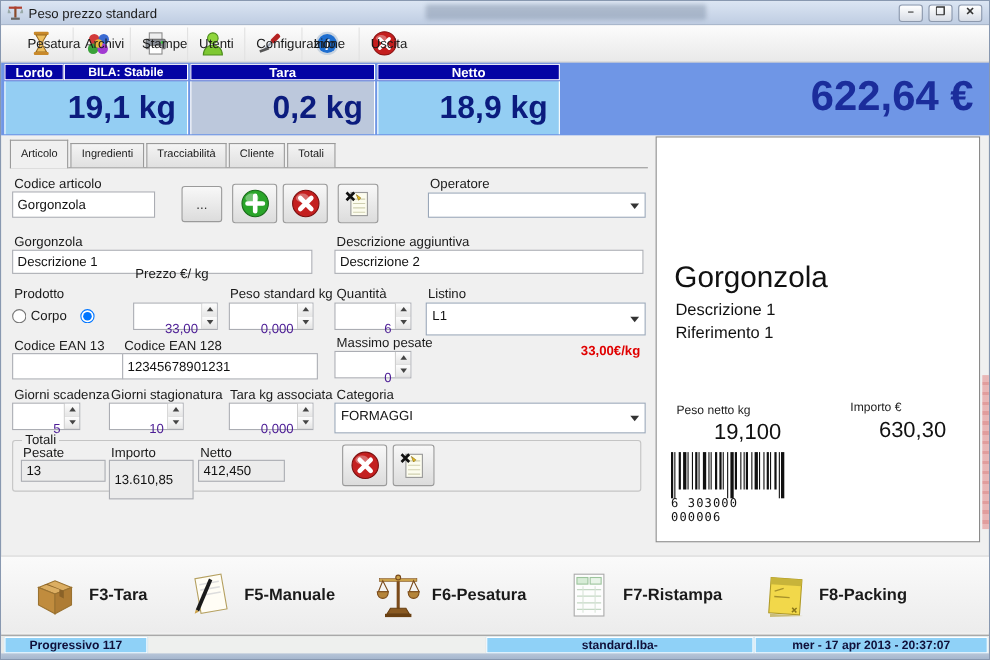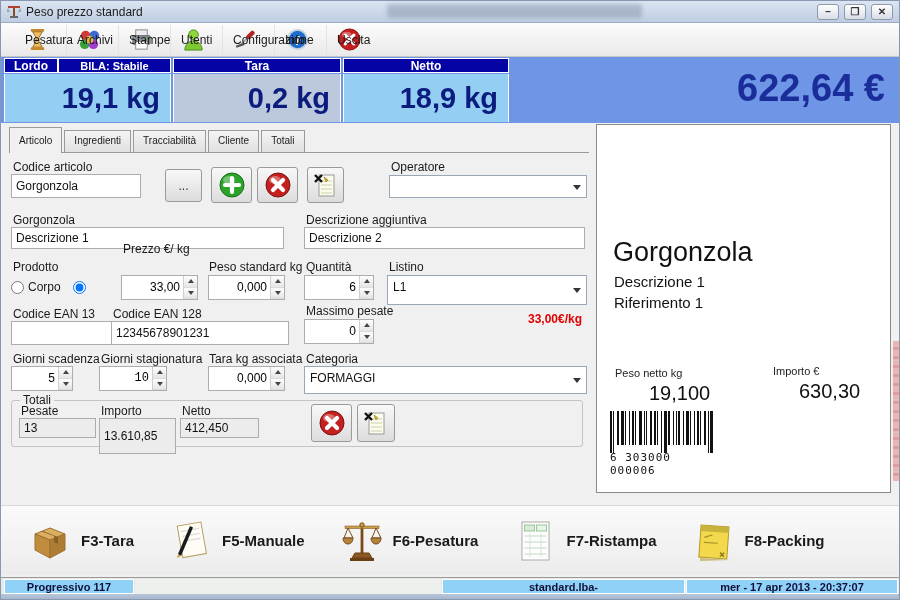--- a/index.html
+++ b/index.html
@@ -57,22 +57,22 @@
     font-size:12px; color:#111; padding:0 4px; font-family:inherit; }
   .txt[readonly] { background:#ececec; }
   .combo { position:absolute; border:1px solid #9aa7b8; background:#fff;
     font-size:12px; color:#111; display:flex; align-items:center;
     padding:0 18px 0 5px; }
   .combo .arrow { position:absolute; right:5px; top:50%; margin-top:-2px;
     width:0; height:0; border-left:4px solid transparent;
     border-right:4px solid transparent; border-top:5px solid #333; }
   .spinner { position:absolute; border:1px solid #abadb3; background:#fff;
     display:flex; }
-  .spinner .val { flex:1; font-size:12px; color:#000000; text-align:right;
-    padding:4px 3px 0 0; }
+  .spinner .val { flex:1; font-size:12px; color:#4c1d95; text-align:right;
+    padding:4px 3px 0 0;margin-top:12px; }
   .spinner .arr { width:14px; border-left:1px solid #cfcfcf; display:flex;
     flex-direction:column; }
   .spinner .arr div { flex:1; display:flex; align-items:center; justify-content:center;
     background:linear-gradient(#fdfdfd,#e6e6e6); border-bottom:1px solid #dcdcdc; }
   .tri-up { width:0;height:0;border-left:3px solid transparent;
     border-right:3px solid transparent;border-bottom:4px solid #444; }
   .tri-dn { width:0;height:0;border-left:3px solid transparent;
     border-right:3px solid transparent;border-top:4px solid #444; }
   .radio { position:absolute; display:flex; align-items:center; gap:4px;
     font-size:12px; color:#1a1a1a; }
@@ -335,21 +335,21 @@
     <div class="arr">
         <div>
           <span class="tri-up"></span>
         </div>
         <div>
           <span class="tri-dn"></span>
         </div>
       </div>
   </div>
   <div class="lbl" style="left:100px;top:351px;">Giorni stagionatura</div>
-  <div class="spinner" style="left:98px;top:365px;width:68px;height:25px;font-family:Liberation Mono, monospace;">
+  <div class="spinner" style="left:98px;top:365px;width:68px;height:25px;">
     <div class="val">10</div>
     <div class="arr">
         <div>
           <span class="tri-up"></span>
         </div>
         <div>
           <span class="tri-dn"></span>
         </div>
       </div>
   </div>

